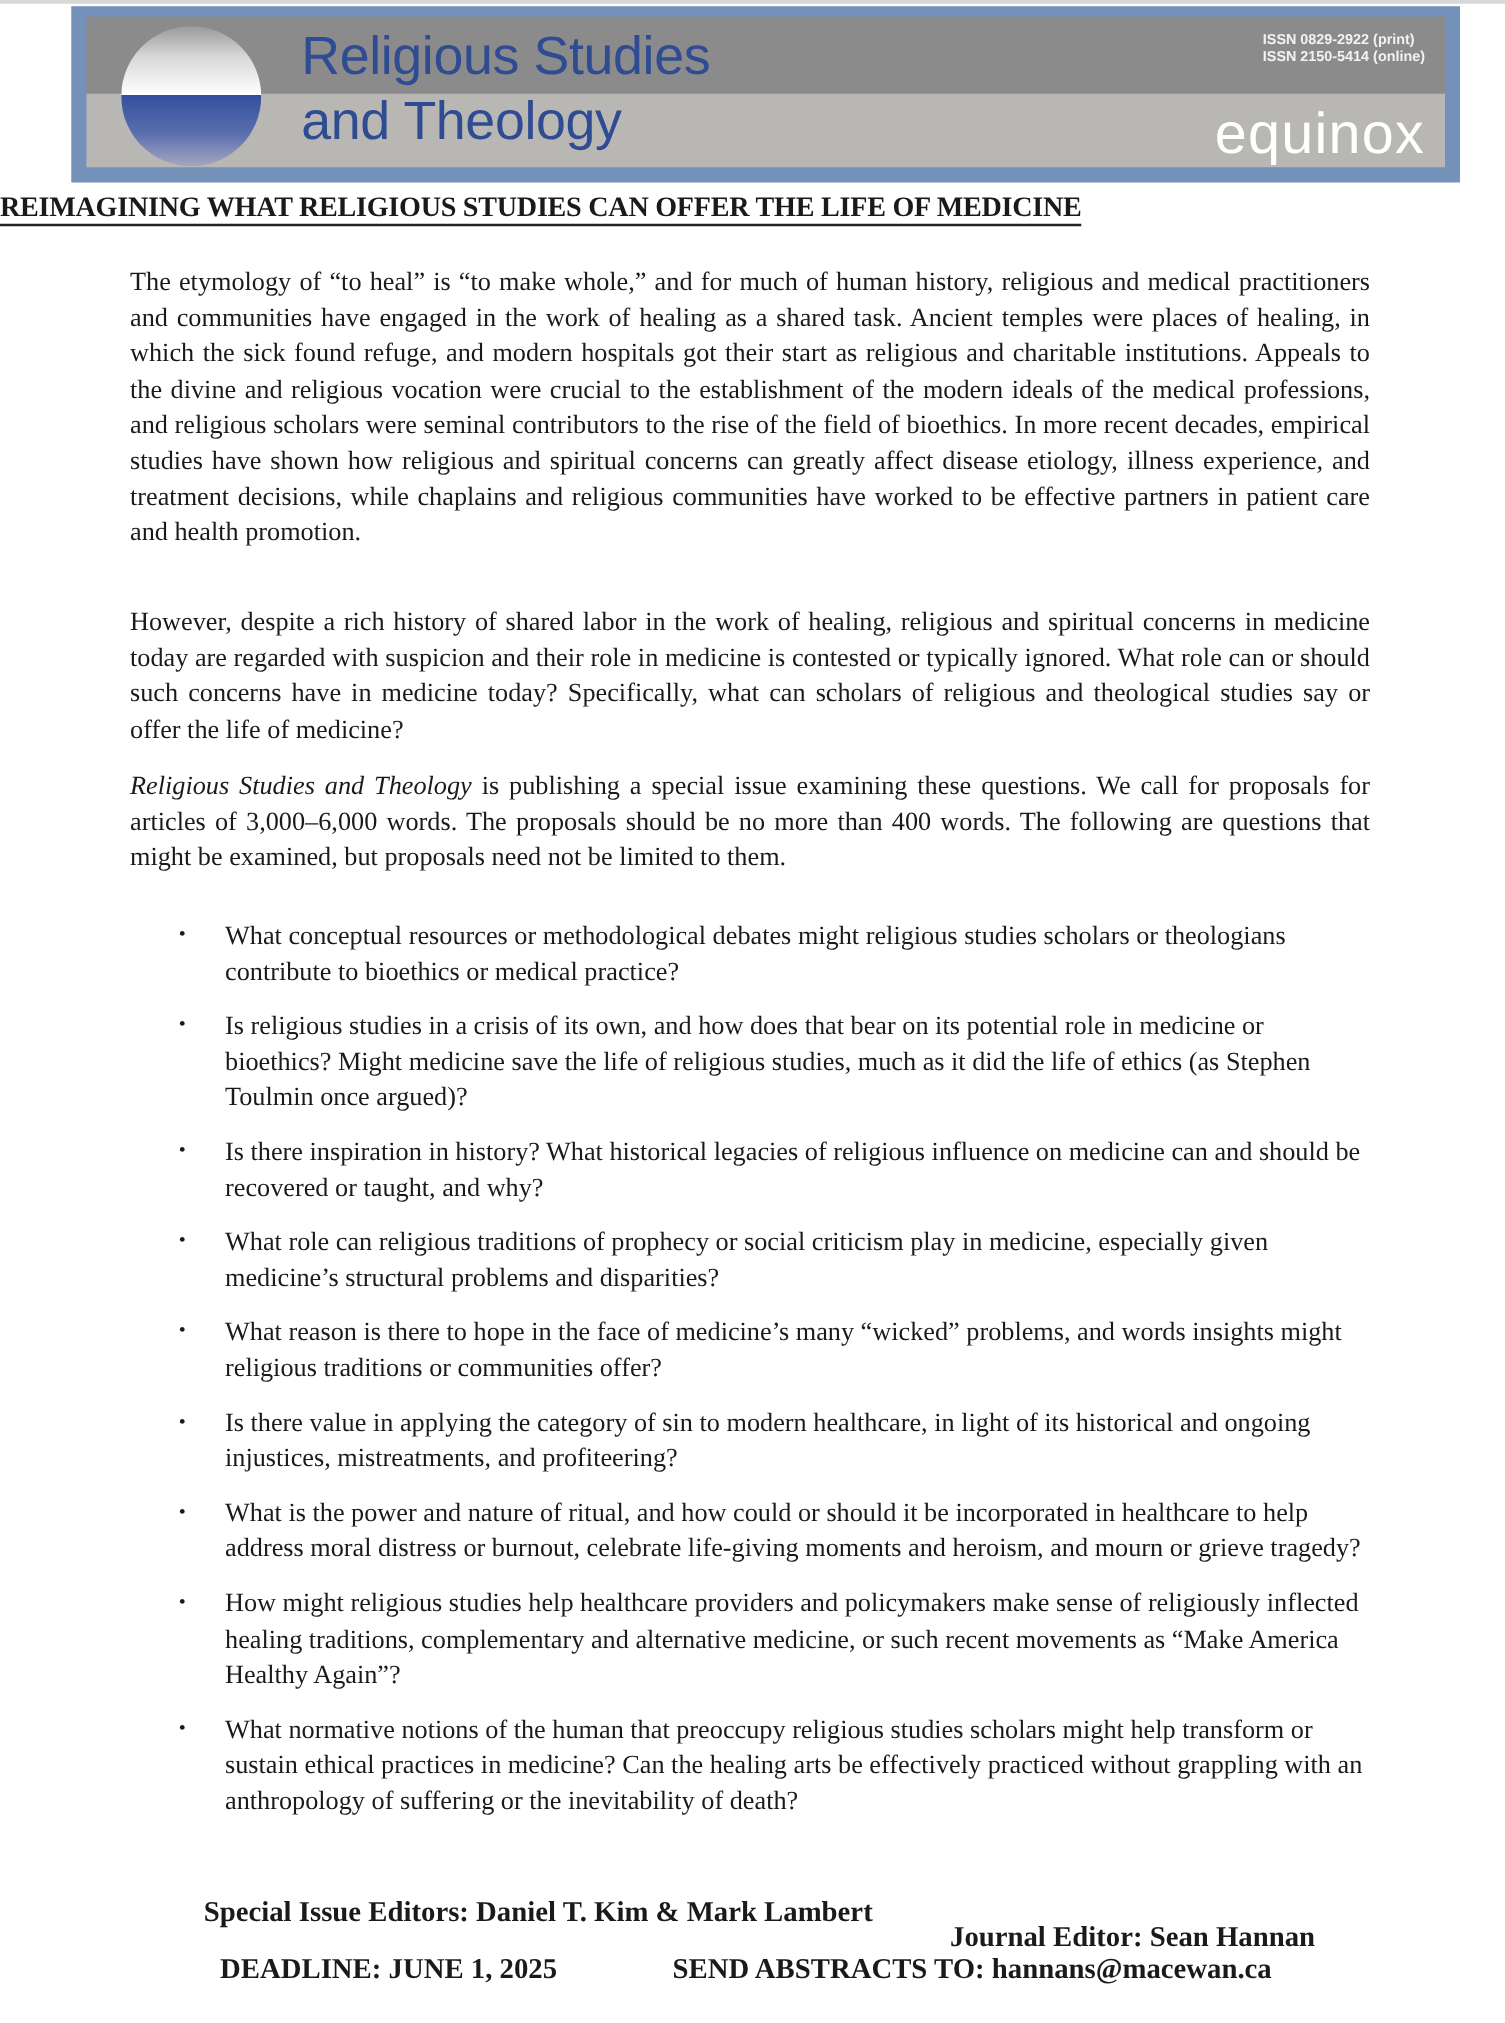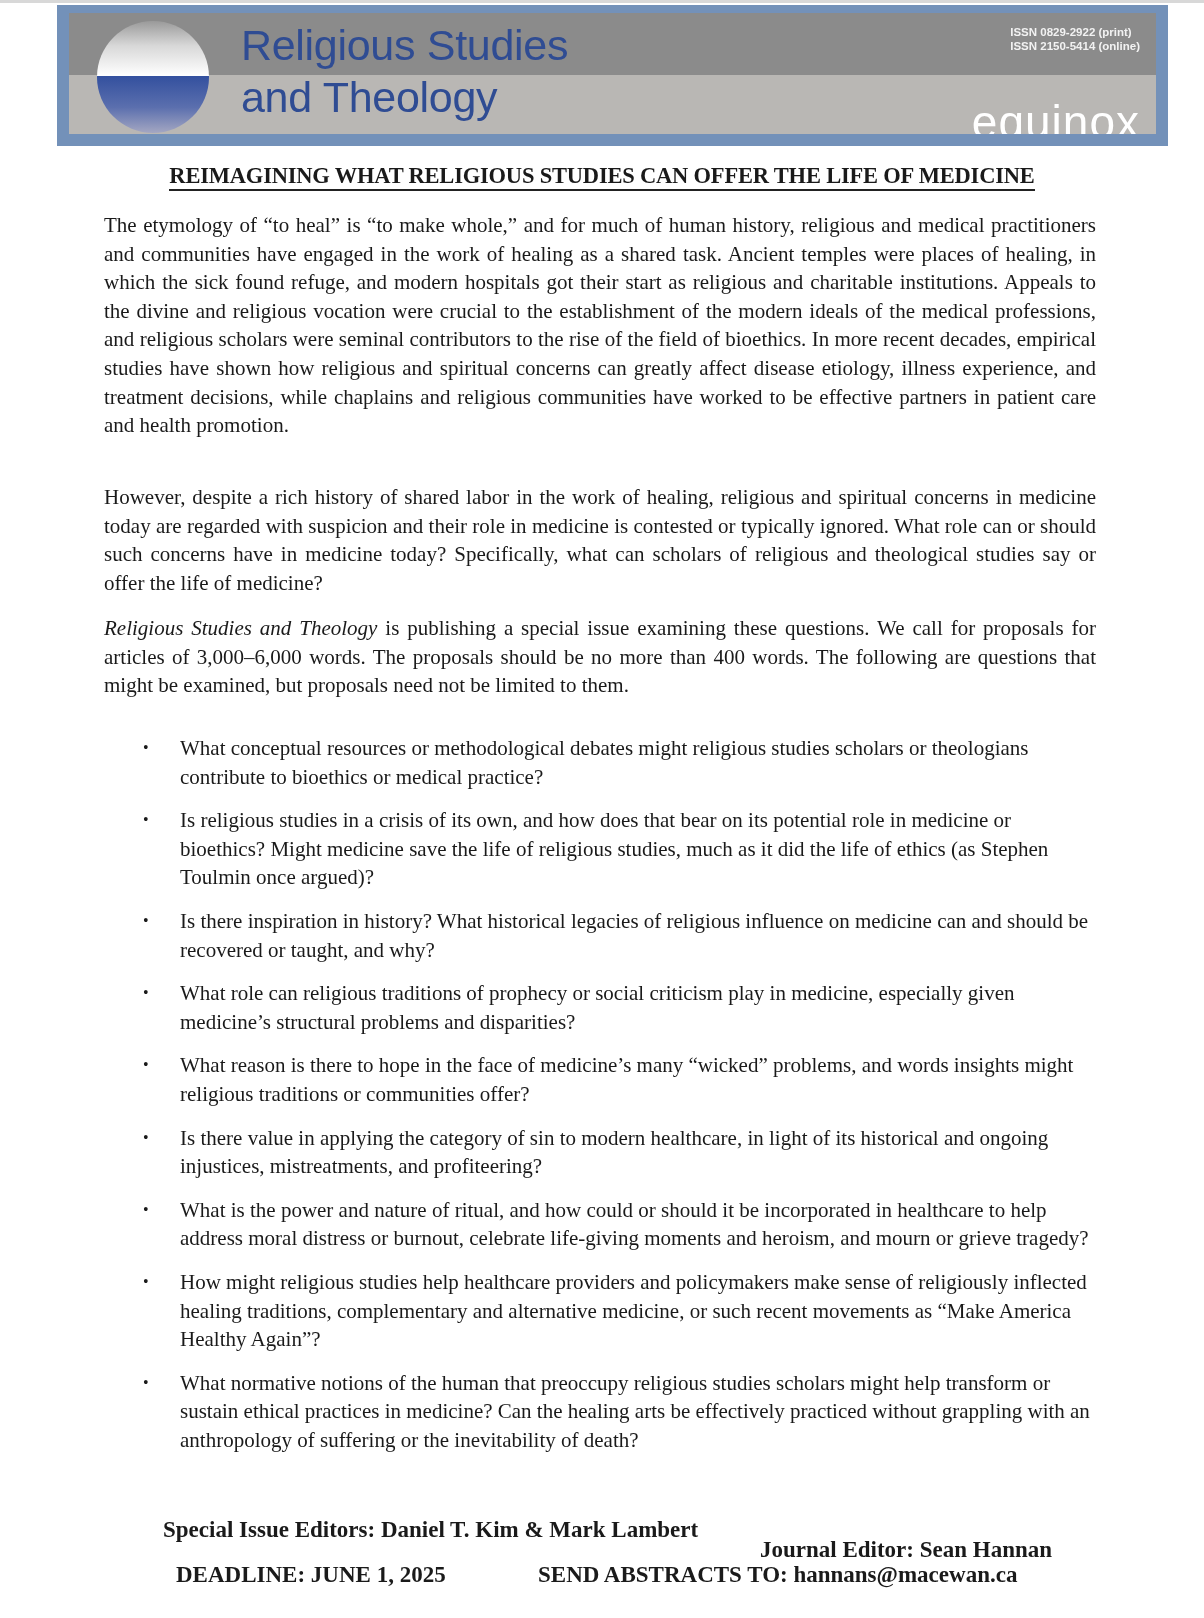--- a/index.html
+++ b/index.html
@@ -7,23 +7,23 @@
     .topline { position: absolute; left: 0; top: 0; width: 1204px; height: 3px; background: #d8d8d8; }
     .banner { position: absolute; left: 57px; top: 5px; width: 1111px; height: 141px; background: #7391b9; box-sizing: border-box; }
     .banner-inner { position: absolute; left: 12px; top: 8px; right: 12px; bottom: 12px; overflow: hidden; }
     .band-top { position: absolute; left: 0; top: 0; right: 0; height: 62px; background: #8b8b8b; }
     .band-bottom { position: absolute; left: 0; top: 62px; right: 0; bottom: 0; background: #b9b7b4; }
     .orb { position: absolute; left: 28px; top: 8px; width: 112px; height: 112px; border-radius: 50%; overflow: hidden; }
     .orb-top { position: absolute; left: 0; top: 0; width: 100%; height: 55px; background: linear-gradient(to bottom, #9a9a9a 0%, #d8d8d8 45%, #ffffff 100%); }
     .orb-bottom { position: absolute; left: 0; top: 55px; width: 100%; height: 57px; background: linear-gradient(to bottom, #33509e 0%, #5b6fae 55%, #a4a7c2 100%); }
     .journal-title { position: absolute; left: 172px; top: 6px; font-family: "Liberation Sans", "DejaVu Sans", sans-serif; color: #2f4c93; font-size: 43px; line-height: 52px; letter-spacing: -0.3px; }
     .issn { position: absolute; right: 16px; top: 12px; font-family: "Liberation Sans", "DejaVu Sans", sans-serif; font-weight: bold; color: #f2f2f2; font-size: 11.5px; line-height: 14px; text-align: left; }
-    .publisher { position: absolute; right: 16px; top: 82px; font-family: "Liberation Sans", "DejaVu Sans", sans-serif; color: #ffffff; font-size: 46px; line-height: 54px; letter-spacing: 1px; font-weight: normal; text-align: right; }
+    .publisher { position: absolute; right: 16px; top: 66px; font-family: "Liberation Sans", "DejaVu Sans", sans-serif; color: #ffffff; font-size: 46px; line-height: 54px; letter-spacing: 1px; font-weight: normal; text-align: right; }
 
-    .headline { position: absolute; left: 0; width: 1204px; top: 163px; text-align: center; }
+    .headline { position: absolute; left: 0; width: 1204px; top: 153px; }
     .headline span { font-family: "Liberation Serif", "DejaVu Serif", serif; font-weight: bold; font-size: 22.5px; letter-spacing: -0.2px; border-bottom: 2px solid #222; padding-bottom: 1px; }
 
     .para { position: absolute; left: 104px; width: 992px; font-size: 21px; line-height: 28.6px; text-align: justify; margin: 0; }
     .p1 { top: 211px; }
     .p2 { top: 483px; }
     .p3 { top: 614px; }
     .p3 em { font-style: italic; }
 
     .bullets { position: absolute; left: 140px; top: 734px; width: 960px; margin: 0; padding: 0; list-style: none; }
     .bullet { position: relative; padding-left: 40px; font-size: 21px; line-height: 28.6px; margin: 0; }

